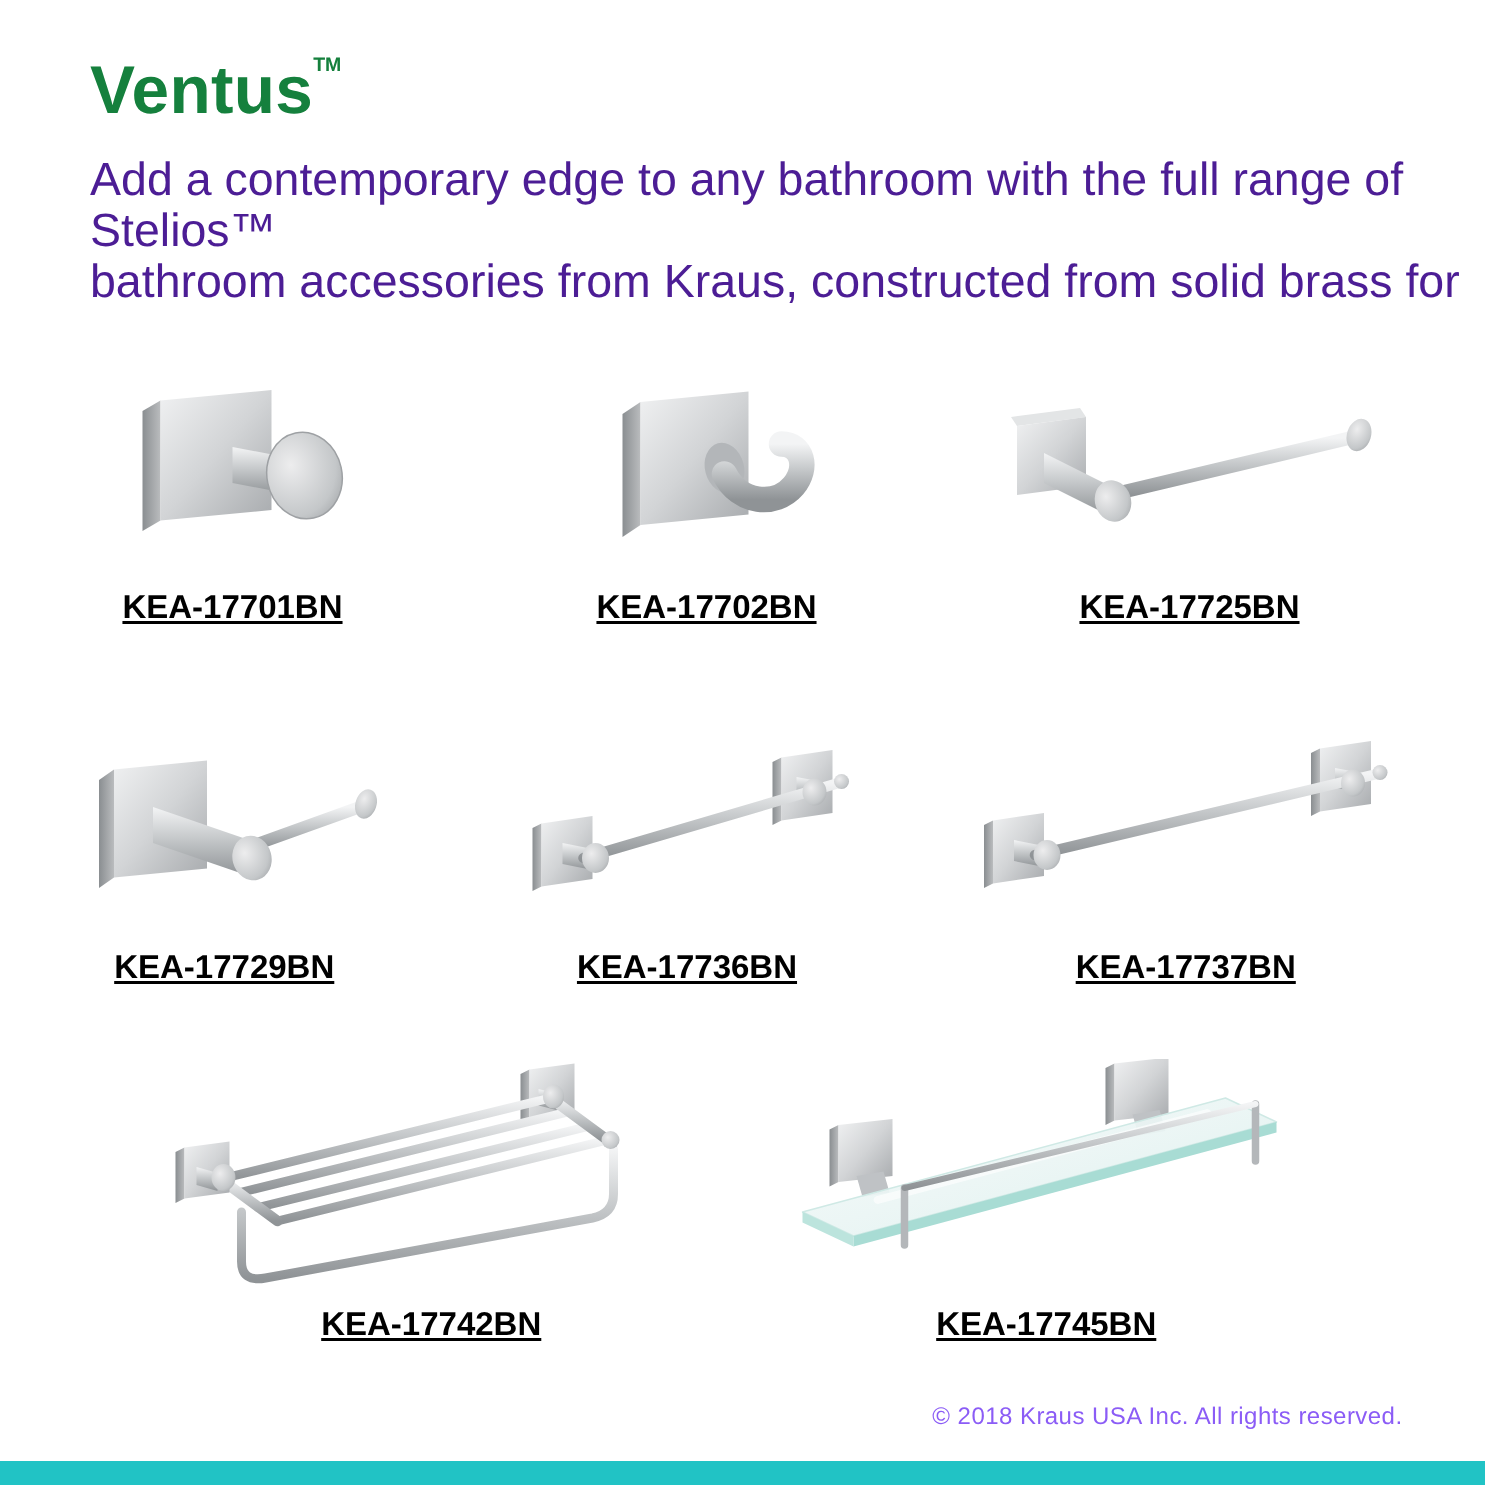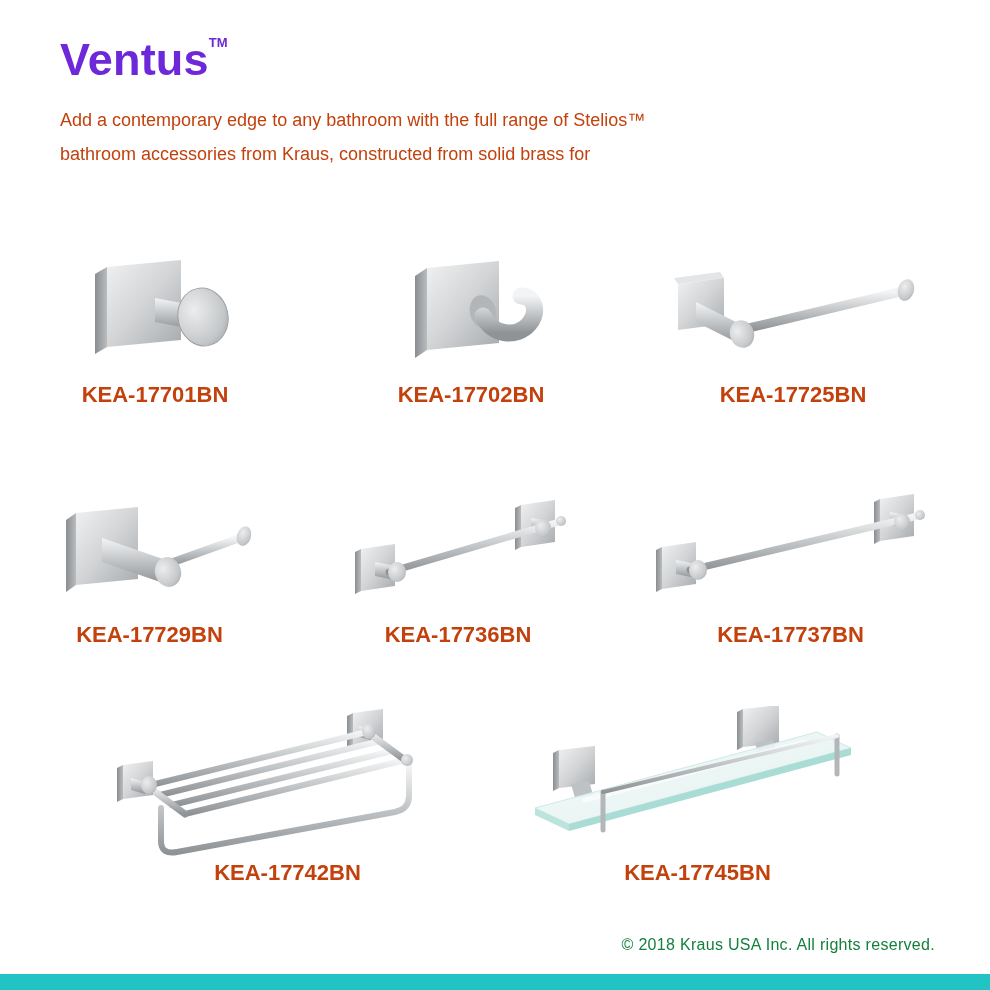--- a/index.html
+++ b/index.html
@@ -1,31 +1,31 @@
 <!DOCTYPE html>
 <html><head>
 <meta charset="utf-8">
 <style>
   html,body{margin:0;padding:0;background:#ffffff;}
   .page{position:relative;width:990px;height:990px;background:#ffffff;overflow:hidden;
         font-family:"Liberation Sans", sans-serif;color:#1f1f1f;}
 
   
   .title{position:absolute;left:60px;top:34px;font-size:45px;font-weight:bold;
-         color:#6d28d9;letter-spacing:0.2px;}
+         color:#15803d;letter-spacing:0.2px;}
   .title sup{font-size:13px;font-weight:bold;vertical-align:28px;letter-spacing:0;}
-  .desc{position:absolute;left:60px;top:103px;font-size:18px;line-height:34px;color:#c2410c;}
+  .desc{position:absolute;left:60px;top:103px;font-size:31px;line-height:34px;color:#4c1d95;}
 
   
   .card{position:absolute;display:flex;flex-direction:column;align-items:center;}
   .card svg{display:block;}
-  .model{font-weight:bold;font-size:22px;color:#c2410c;margin-top:2px;white-space:nowrap;}
+  .model{font-weight:bold;font-size:22px;color:#000000;margin-top:12px;white-space:nowrap;text-decoration:underline;}
 
   
-  .copyright{position:absolute;right:55px;top:936px;font-size:16px;color:#15803d;letter-spacing:0.3px;}
+  .copyright{position:absolute;right:55px;top:936px;font-size:16px;color:#8b5cf6;letter-spacing:0.3px;}
   .teal-bar{position:absolute;left:0;bottom:0;width:990px;height:16px;background:#21c3c5;}
 </style>
 </head>
 <body>
 
 <div class="page">
 
   <svg width="0" height="0" style="position:absolute">
     <defs>
       <linearGradient id="gPlate" x1="0" y1="0" x2="1" y2="1">

